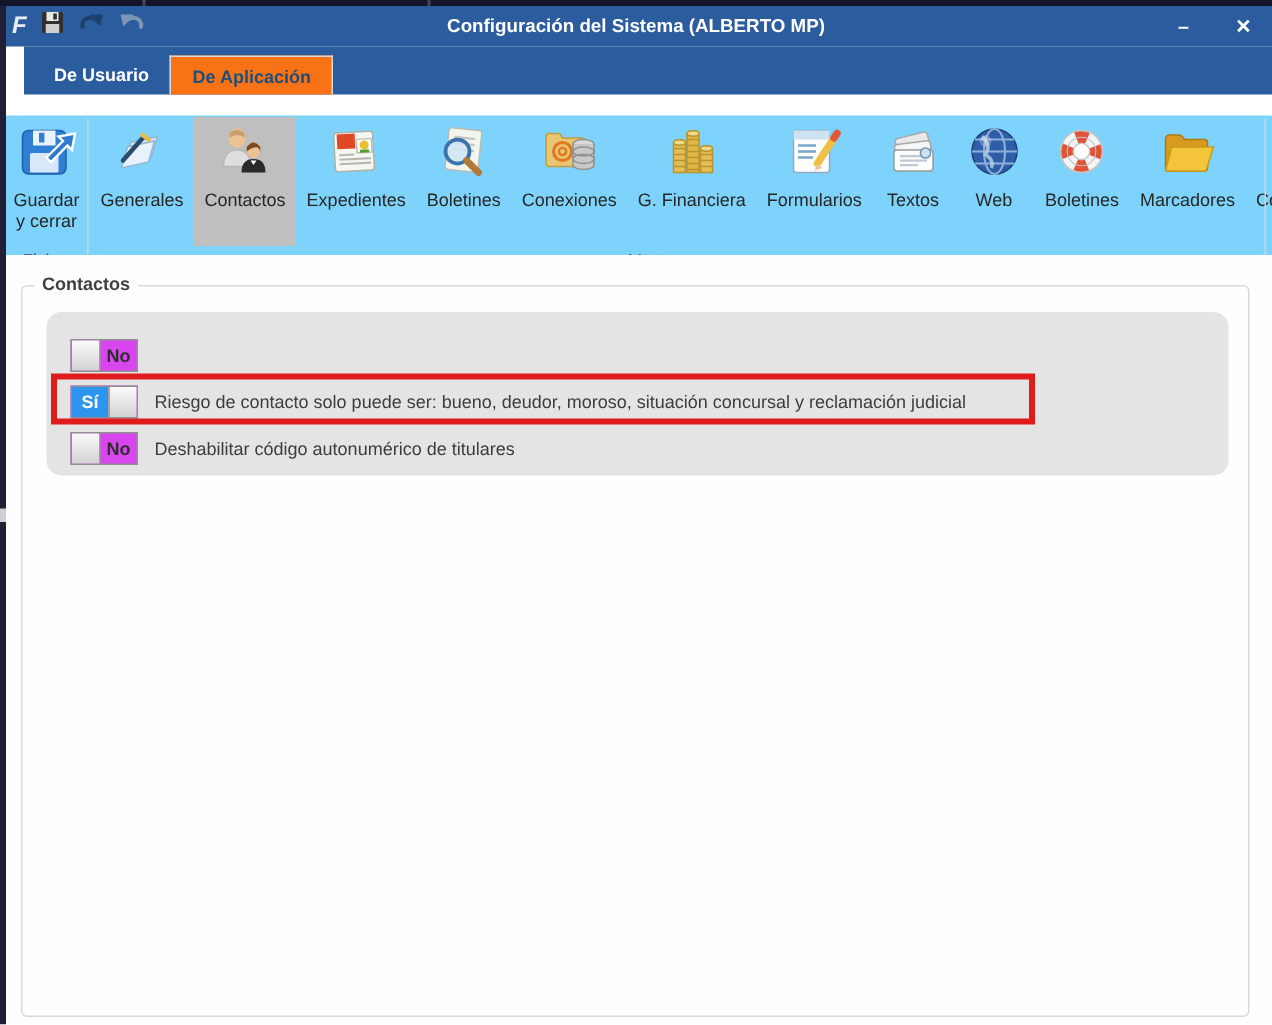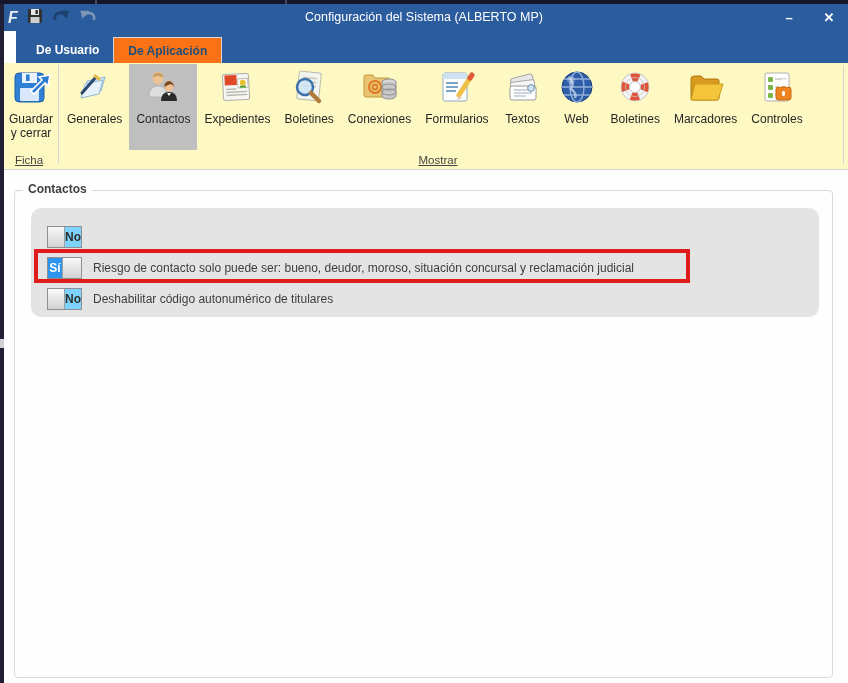--- a/index.html
+++ b/index.html
@@ -10,33 +10,33 @@
   .top-strip { position:absolute; left:0; top:0; width:848px; height:4px; background:#15152a; }
   .top-strip .seg { position:absolute; top:0; height:4px; width:2px; background:#454560; }
   .left-strip { position:absolute; left:0; top:4px; width:4px; height:679px; background:#201f35; z-index:50; }
   .left-strip .notch { position:absolute; left:0; top:335px; width:4px; height:9px; background:#cfcfd6; }
 
   
   .titlebar { position:absolute; left:0; top:4px; width:848px; height:27px; background:#2b5c9e; }
   .qat { position:absolute; left:8px; top:3px; display:flex; align-items:center; gap:9px; height:21px; }
   .app-logo { color:#e9edf4; font-weight:bold; font-style:italic; font-size:16px; line-height:18px; }
   .title { position:absolute; left:0; right:0; top:0; height:27px; text-align:center;
-           color:#fff; font-size:12.5px; font-weight:400; line-height:26px; }
+           color:#fff; font-size:12.5px; font-weight:700; line-height:26px; }
   .win-controls { position:absolute; right:8px; top:0; height:27px; display:flex; align-items:center; gap:18px; }
   .win-btn { color:#fff; font-size:13px; font-weight:bold; width:22px; text-align:center; cursor:default; }
 
   
   .tabband { position:absolute; left:0; top:31px; width:848px; height:32px; background:#2b5c9e;margin-left:16px; }
   .tabs { position:absolute; left:6px; bottom:0; display:flex; }
   .tab { height:26px; padding:0 14px; font-size:12px; font-weight:bold; color:#fff;
          display:flex; align-items:center; }
   .tab.active { background:#f97316; color:#1f4e79; border:1px solid #d8d8d8; border-bottom:none; }
 
   
-  .ribbon { position:absolute; left:0; top:63px; width:848px; height:107px; background:#fef9c3;
+  .ribbon { position:absolute; left:0; top:77px; width:848px; height:107px; background:#7dd3fc;
             border-bottom:1px solid #d6d6d6; }
   .big-btn { display:flex; flex-direction:column; align-items:center; height:86px;
              padding:3px 7px 0 7px; font-size:12px; color:#262626; white-space:nowrap; }
   .big-btn .bicon { width:40px; height:40px; margin-bottom:5px; }
   .big-btn.selected { background:#bfbfbf; }
   .save-btn { position:absolute; left:4px; top:1px; width:54px; white-space:normal;
               text-align:center; line-height:1.2; }
   .mostrar-row { position:absolute; left:60px; top:1px; display:flex; align-items:stretch; }
   .vsep { position:absolute; top:2px; bottom:5px; width:1px; background:#d4d4d4; }
   .sep1 { left:58px; } .sep2 { left:843px; }
@@ -47,21 +47,21 @@
   
   .content { position:absolute; left:0; top:170px; width:848px; height:513px; background:#fefefe; }
   .groupbox { position:absolute; left:14px; top:20px; width:819px; height:488px;
               border:1px solid #d9d9d9; border-radius:4px; }
   .legend { position:absolute; left:8px; top:-9px; background:#fefefe; padding:0 5px;
             font-size:12px; font-weight:bold; color:#3f3f3f; }
   .panel { position:absolute; left:16px; top:17px; width:788px; height:109px;
            background:#e4e4e4; border-radius:10px; }
   .opt-row { position:absolute; left:16px; display:flex; align-items:center; height:22px; }
   .row-0 { top:18px; } .row-1 { top:49px; } .row-2 { top:80px; }
-  .toggle { display:flex; width:35px; height:22px; border:1px solid #8f8f8f; background:#7dd3fc; }
+  .toggle { display:flex; width:45px; height:22px; border:1px solid #8f8f8f; background:#d946ef; }
   .toggle .knob { width:19px; background:linear-gradient(#fafafa,#d2d2d2); }
   .toggle.no .knob { border-right:1px solid #9f9f9f; }
   .toggle.yes .knob { border-left:1px solid #9f9f9f; }
   .toggle .val { flex:1; display:flex; align-items:center; justify-content:center;
                  font-size:12px; font-weight:bold; color:#2e2e2e; }
   .toggle.yes .val { background:#2e95ef; color:#fff;text-align:right; }
   .opt-text { margin-left:11px; font-size:12px; color:#3d3d3d; }
   .red-box { position:absolute; left:19px; top:58px; width:656px; height:34px;
              border:4px solid #e01b1b; z-index:5; }
 </style>
@@ -195,20 +195,38 @@
                 <ellipse cx="29" cy="15" rx="7" ry="3" fill="#d8d8d8" stroke="#909090"></ellipse>
                 <path d="M22 15 V29 A7 3 0 0 0 36 29 V15" fill="#c8c8c8" stroke="#909090"></path>
                 <ellipse cx="29" cy="20" rx="7" ry="3" fill="none" stroke="#909090"></ellipse>
                 <ellipse cx="29" cy="25" rx="7" ry="3" fill="none" stroke="#909090"></ellipse>
               </g>
             </svg>
         </span>
         <span>Conexiones</span>
       </div>
 
+      <div class="big-btn">
+        <span class="bicon">
+          <svg width="40" height="40" viewBox="0 0 40 40">
+              <g stroke="#b8932e">
+                <rect x="8" y="14" width="8" height="20" fill="#e5bd54"></rect>
+                <path d="M8 18 h8 M8 22 h8 M8 26 h8 M8 30 h8" fill="none"></path>
+                <ellipse cx="12" cy="14" rx="4" ry="1.8" fill="#f2d887"></ellipse>
+                <rect x="17" y="8" width="8" height="26" fill="#e0b645"></rect>
+                <path d="M17 12 h8 M17 16 h8 M17 20 h8 M17 24 h8 M17 28 h8 M17 32 h8" fill="none"></path>
+                <ellipse cx="21" cy="8" rx="4" ry="1.8" fill="#f2d887"></ellipse>
+                <rect x="26" y="18" width="8" height="16" fill="#e5bd54"></rect>
+                <path d="M26 22 h8 M26 26 h8 M26 30 h8" fill="none"></path>
+                <ellipse cx="30" cy="18" rx="4" ry="1.8" fill="#f2d887"></ellipse>
+              </g>
+            </svg>
+        </span>
+        <span>G. Financiera</span>
+      </div>
 
       <div class="big-btn">
         <span class="bicon">
           <svg width="40" height="40" viewBox="0 0 40 40">
               <rect x="6" y="6" width="24" height="28" rx="2" fill="#fdfdfd" stroke="#90aac4"></rect>
               <rect x="6" y="6" width="24" height="6" fill="#cfe2f2"></rect>
               <path d="M9 16 H21 M9 20 H21 M9 24 H19" stroke="#7aa4c8" stroke-width="1.8"></path>
               <path d="M22 28 L33 11" stroke="#eec045" stroke-width="5" stroke-linecap="round"></path>
               <path d="M33 11 L35 8" stroke="#e05a3a" stroke-width="5" stroke-linecap="round"></path>
               <path d="M22 28 L20 33 L25 31 Z" fill="#e8c8a0"></path>

